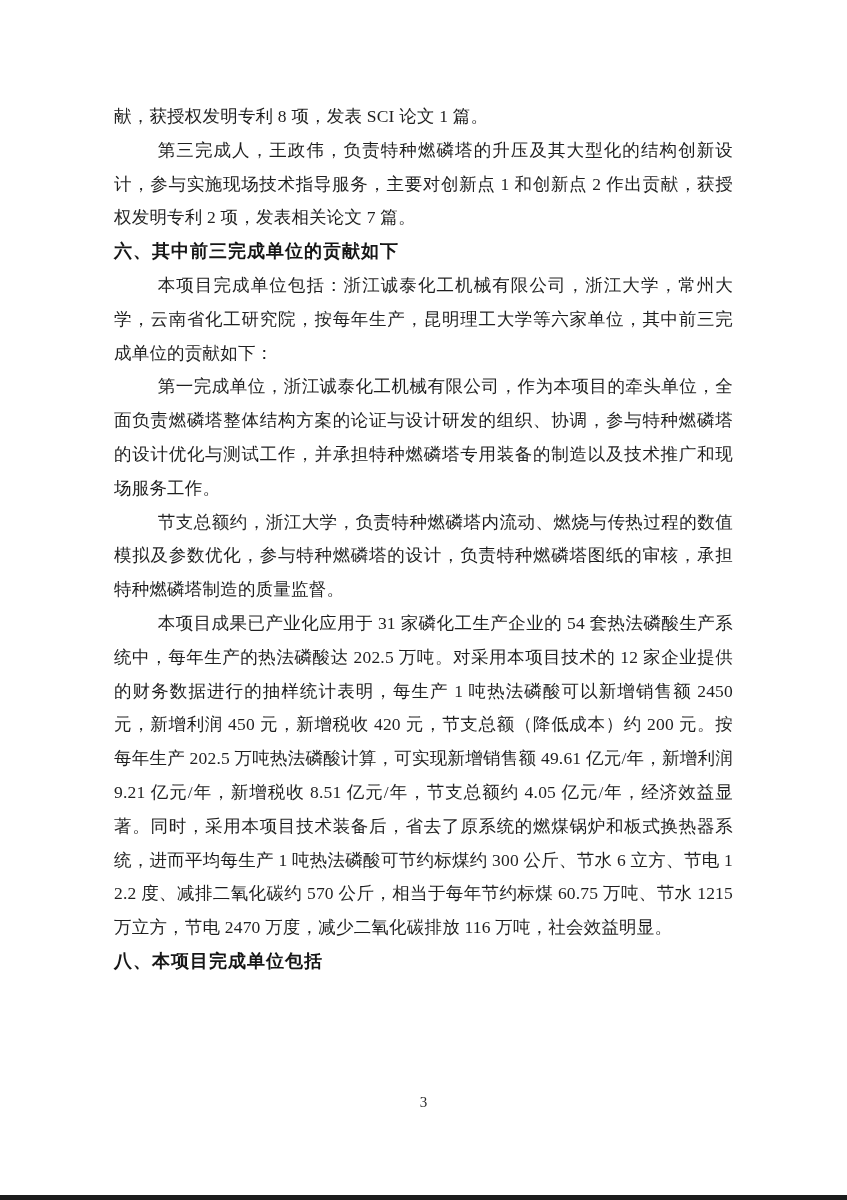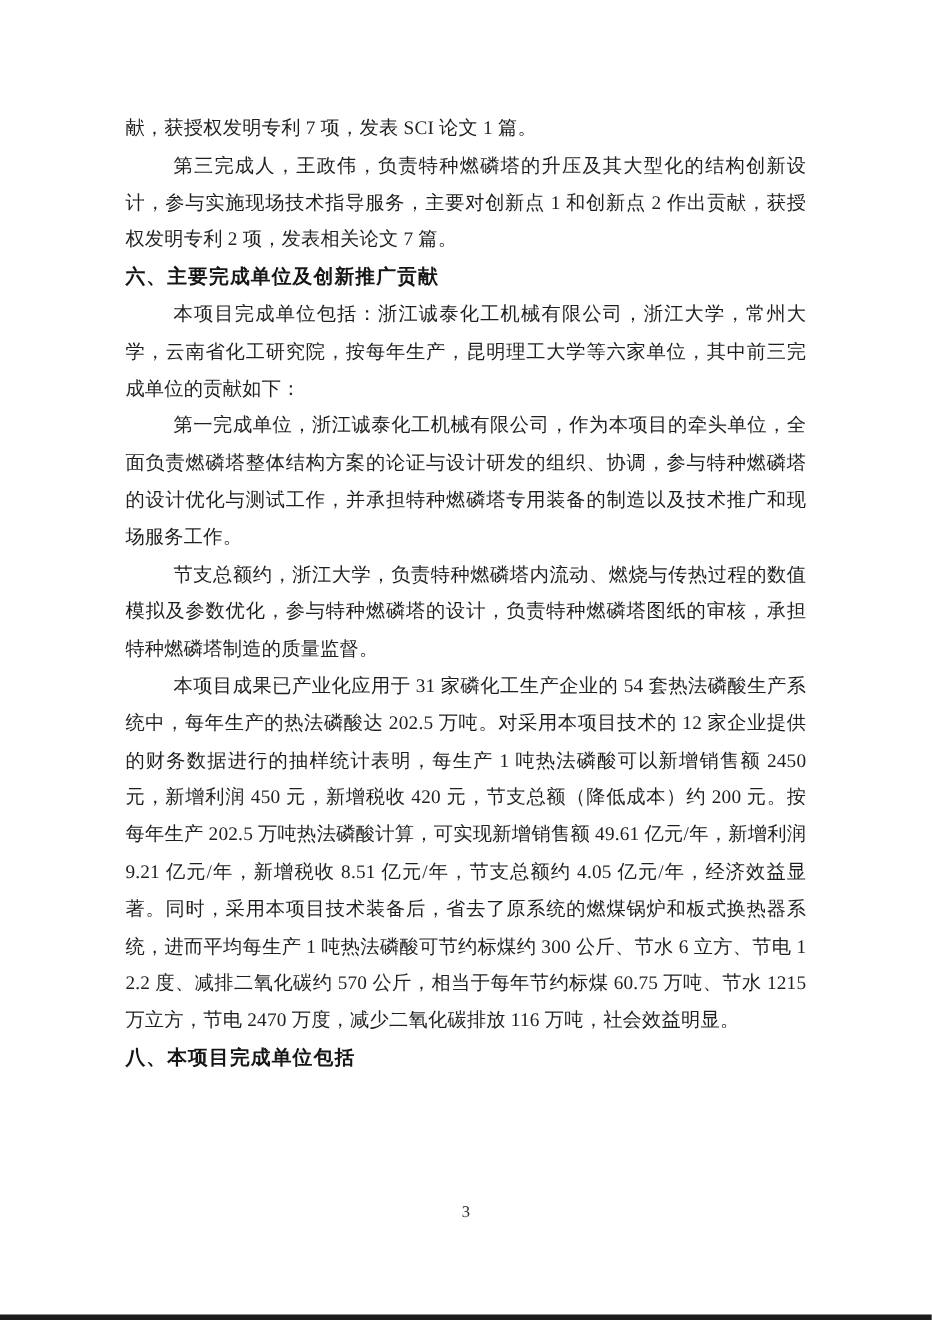--- a/index.html
+++ b/index.html
@@ -61,25 +61,25 @@
     width: 100%;
     height: 5px;
     background: #1c1c1c;
   }
 </style>
 </head>
 <body>
 
 <div class="page">
 
-  <div class="block continuation">献，获授权发明专利 7 项，发表 SCI 论文 1 篇。</div>
+  <div class="block continuation">献，获授权发明专利 8 项，发表 SCI 论文 1 篇。</div>
 
   <div class="block paragraph">第三完成人，王政伟，负责特种燃磷塔的升压及其大型化的结构创新设计，参与实施现场技术指导服务，主要对创新点 1 和创新点 2 作出贡献，获授权发明专利 2 项，发表相关论文 7 篇。</div>
 
-  <div class="block heading">六、主要完成单位及创新推广贡献</div>
+  <div class="block heading">六、其中前三完成单位的贡献如下</div>
 
   <div class="block paragraph">本项目完成单位包括：浙江诚泰化工机械有限公司，浙江大学，常州大学，云南省化工研究院，按每年生产，昆明理工大学等六家单位，其中前三完成单位的贡献如下：</div>
 
   <div class="block paragraph">第一完成单位，浙江诚泰化工机械有限公司，作为本项目的牵头单位，全面负责燃磷塔整体结构方案的论证与设计研发的组织、协调，参与特种燃磷塔的设计优化与测试工作，并承担特种燃磷塔专用装备的制造以及技术推广和现场服务工作。</div>
 
   <div class="block paragraph">节支总额约，浙江大学，负责特种燃磷塔内流动、燃烧与传热过程的数值模拟及参数优化，参与特种燃磷塔的设计，负责特种燃磷塔图纸的审核，承担特种燃磷塔制造的质量监督。</div>
 
 
 
   <div class="block paragraph">本项目成果已产业化应用于 31 家磷化工生产企业的 54 套热法磷酸生产系统中，每年生产的热法磷酸达 202.5 万吨。对采用本项目技术的 12 家企业提供的财务数据进行的抽样统计表明，每生产 1 吨热法磷酸可以新增销售额 2450 元，新增利润 450 元，新增税收 420 元，节支总额（降低成本）约 200 元。按每年生产 202.5 万吨热法磷酸计算，可实现新增销售额 49.61 亿元/年，新增利润 9.21 亿元/年，新增税收 8.51 亿元/年，节支总额约 4.05 亿元/年，经济效益显著。同时，采用本项目技术装备后，省去了原系统的燃煤锅炉和板式换热器系统，进而平均每生产 1 吨热法磷酸可节约标煤约 300 公斤、节水 6 立方、节电 12.2 度、减排二氧化碳约 570 公斤，相当于每年节约标煤 60.75 万吨、节水 1215 万立方，节电 2470 万度，减少二氧化碳排放 116 万吨，社会效益明显。</div>

